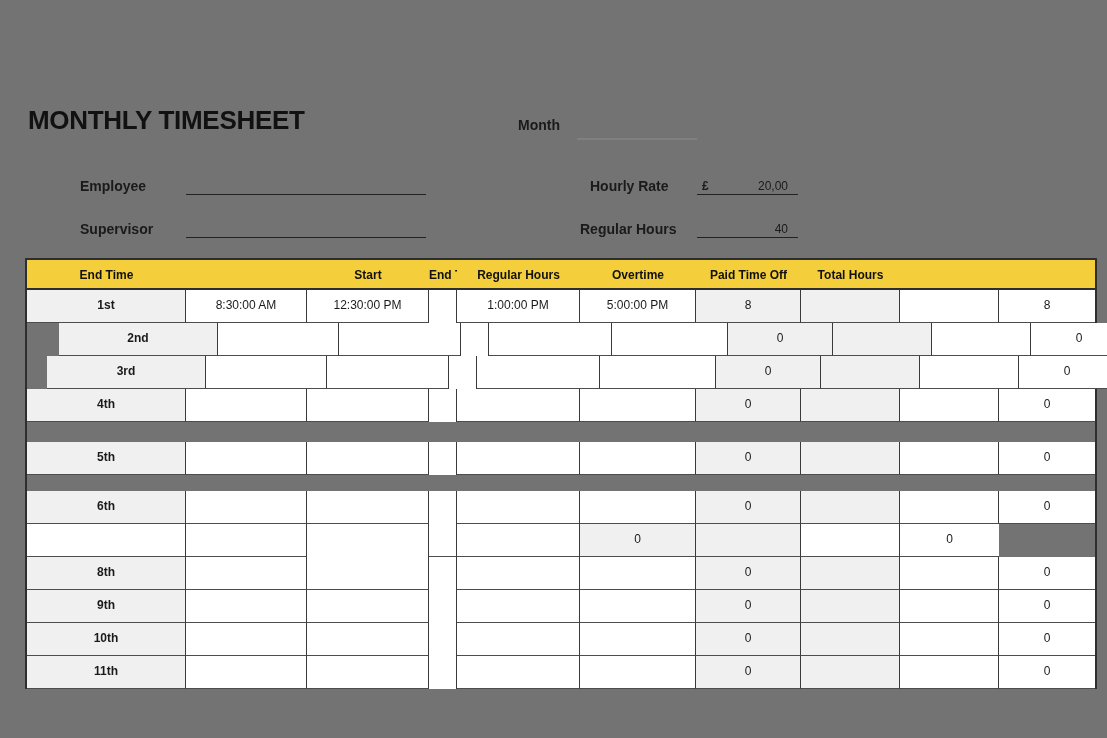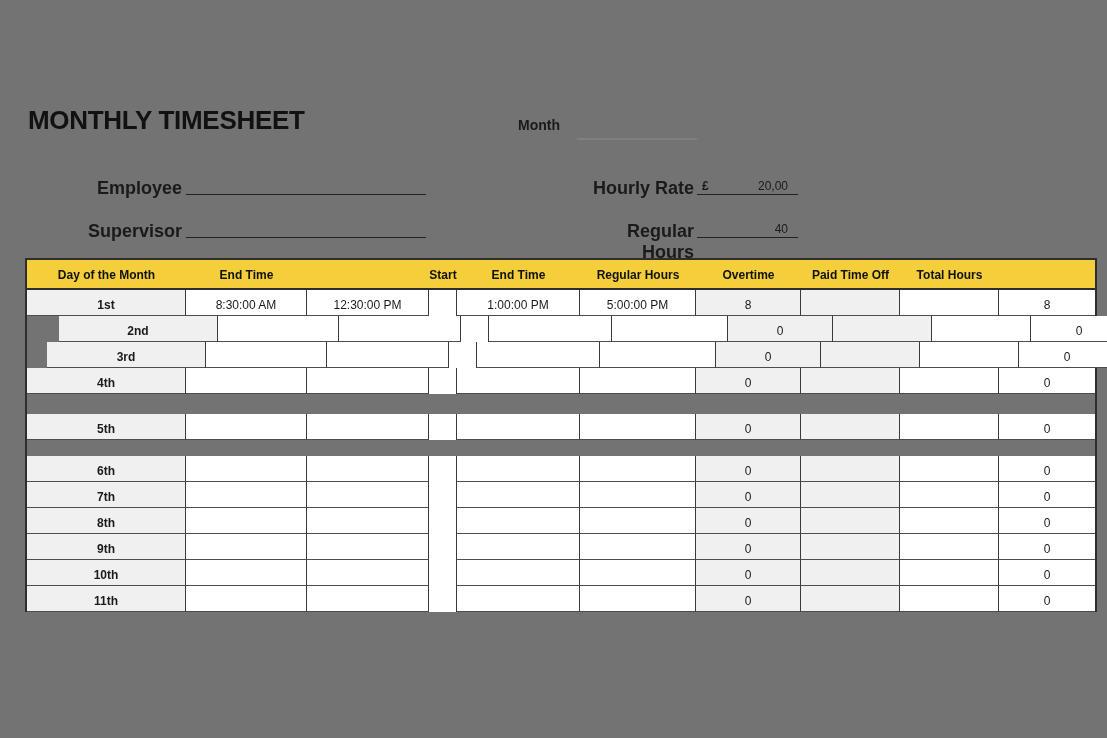--- a/index.html
+++ b/index.html
@@ -17,21 +17,21 @@
   
   .month-label {
     position:absolute; left:518px; top:117px;
     font-size:14px; font-weight:bold;
   }
   .month-line {
     position:absolute; left:577px; top:118px; width:120px; height:22px;
     border-bottom:2px solid var(--underline-gray);
   }
   
-  .field-label { position:absolute; font-size:18px; font-weight:bold; text-align:right; }
+  .field-label { position:absolute; font-size:14px; font-weight:bold; }
   .lbl-employee  { left:80px;  top:178px; width:102px; }
   .lbl-supervisor{ left:80px;  top:221px; width:102px; }
   .lbl-rate      { left:590px; top:178px; width:104px; }
   .lbl-reghours  { left:580px; top:221px; width:114px; }
   .fill-line { position:absolute; height:18px; border-bottom:1.5px solid var(--underline-dark); }
   .line-employee   { left:186px; top:177px; width:240px; }
   .line-supervisor { left:186px; top:220px; width:240px; }
   .value-line {
     position:absolute; height:18px; border-bottom:1.5px solid var(--underline-dark);
     font-size:12px; display:flex; align-items:flex-end;
@@ -46,21 +46,21 @@
   }
   .thead {
     display:grid; height:30px; background:var(--header-bg);
     border-bottom:2px solid var(--tbl-border);
   }
   .hcell {
     text-align:center; line-height:30px;
     font-weight:bold; font-size:12px; color:#111;
     overflow:hidden; white-space:nowrap;
   }
-  .trow { display:grid; height:26px; }
+  .trow { display:grid; height:33px; }
   .tcell {
     border-right:1px solid #3a3a3a; border-bottom:1px solid #4d4d4d;
     text-align:center; line-height:31px; font-size:12px;
     background:#fff; overflow:hidden; white-space:nowrap;
   }
   .tcell.lastcol { border-right:none; }
   .tcell.shaded  { background:var(--shaded-bg); }
   .tcell.daycell { font-weight:bold; }
   .tcell.gapcell { border-bottom:none; background:#fff; }
 </style>
@@ -86,21 +86,20 @@
     <span>20,00</span>
   </div>
 
   <div class="field-label lbl-reghours">Regular Hours</div>
   <div class="value-line line-reghours">
     <span>40</span>
   </div>
 
   <div class="timesheet-table">
     <div class="thead" id="thead" style="grid-template-columns: 159px 121px 122px 28px 123px 116px 105px 99px 99px 96px;">
-        <div class="hcell">Day of the Month</div>
         <div class="hcell">End Time</div>
         <div class="hcell"></div>
         <div class="hcell">Start</div>
         <div class="hcell">End Time</div>
         <div class="hcell">Regular Hours</div>
         <div class="hcell">Overtime</div>
         <div class="hcell">Paid Time Off</div>
         <div class="hcell">Total Hours</div>
       </div>
     <div id="tbody">
@@ -170,21 +169,20 @@
           <div class="tcell"></div>
           <div class="tcell gapcell"></div>
           <div class="tcell"></div>
           <div class="tcell"></div>
           <div class="tcell shaded">0</div>
           <div class="tcell shaded"></div>
           <div class="tcell"></div>
           <div class="tcell lastcol">0</div>
         </div>
         <div class="trow" style="grid-template-columns: 159px 121px 122px 28px 123px 116px 105px 99px 99px 96px;">
-          <div class="tcell shaded daycell">7th</div>
           <div class="tcell"></div>
           <div class="tcell"></div>
           <div class="tcell gapcell"></div>
           <div class="tcell"></div>
           <div class="tcell"></div>
           <div class="tcell shaded">0</div>
           <div class="tcell shaded"></div>
           <div class="tcell"></div>
           <div class="tcell lastcol">0</div>
         </div>

